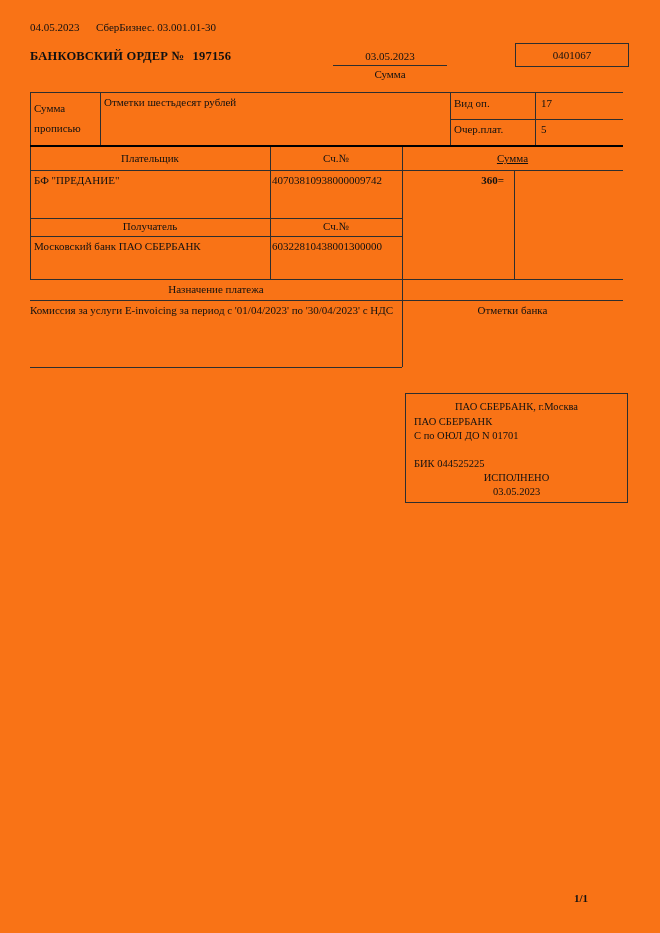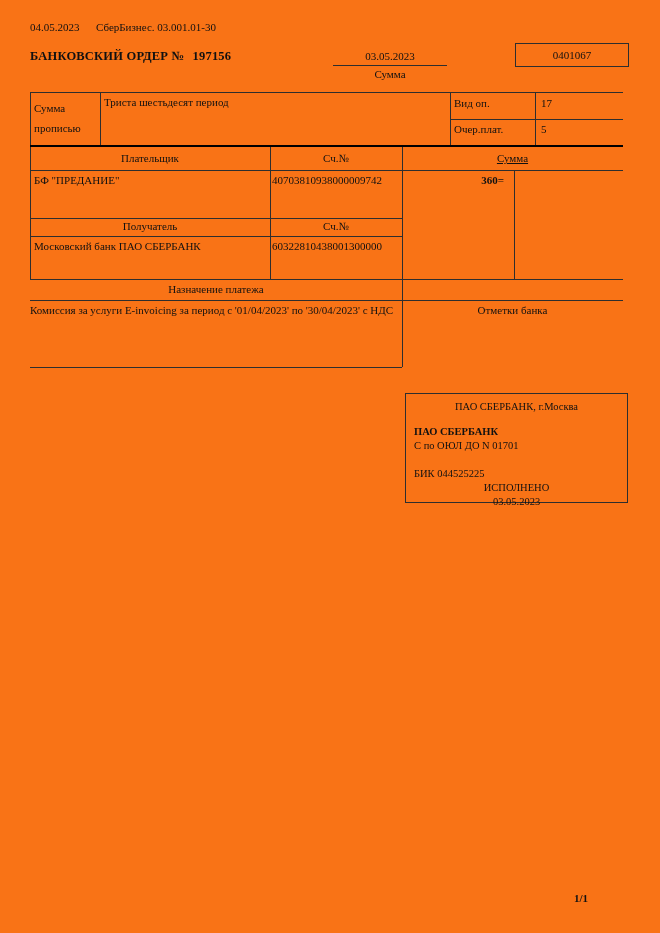--- a/index.html
+++ b/index.html
@@ -52,21 +52,21 @@
 
   <div class="hl" style="left:30px;top:92px;width:593px;"></div>
   <div class="vl" style="left:30px;top:92px;height:54px;"></div>
   <div class="vl" style="left:100px;top:92px;height:54px;"></div>
   <div class="vl" style="left:450px;top:92px;height:54px;"></div>
   <div class="vl" style="left:535px;top:92px;height:54px;"></div>
   <div class="hl" style="left:450px;top:119px;width:173px;"></div>
   <div class="hl thick" style="left:30px;top:145px;width:593px;"></div>
 
   <div class="abs wrap-narrow" style="left:34px;top:98px;">Сумма прописью</div>
-  <div class="abs" style="left:104px;top:96px;">Триста шестьдесят период</div>
+  <div class="abs" style="left:104px;top:96px;">Отметки шестьдесят рублей</div>
 
   <div class="abs" style="left:454px;top:97px;">Вид оп.</div>
   <div class="abs" style="left:541px;top:97px;">17</div>
   <div class="abs" style="left:454px;top:123px;">Очер.плат.</div>
   <div class="abs" style="left:541px;top:123px;">5</div>
 
   <div class="vl" style="left:30px;top:147px;height:132px;"></div>
   <div class="vl" style="left:270px;top:147px;height:132px;"></div>
   <div class="vl" style="left:402px;top:147px;height:132px;"></div>
   <div class="vl" style="left:514px;top:170px;height:109px;"></div>
@@ -95,21 +95,21 @@
   <div class="hl" style="left:30px;top:300px;width:593px;"></div>
   <div class="vl" style="left:402px;top:279px;height:88px;"></div>
 
   <div class="abs" style="left:30px;top:304px;width:370px;">Комиссия за услуги E-invoicing за период с '01/04/2023' по '30/04/2023' с НДС</div>
   <div class="abs center" style="left:402px;top:304px;width:221px;">Отметки банка</div>
 
   <div class="hl" style="left:30px;top:367px;width:372px;"></div>
 
   <div class="stamp">
     <div class="ln center" style="padding-top:6px;">ПАО СБЕРБАНК, г.Москва</div>
-    <div class="ln" style="margin-top:11px;font-weight:bold;">ПАО СБЕРБАНК</div>
+    <div class="ln" style="margin-top:1px;">ПАО СБЕРБАНК</div>
     <div class="ln">С по ОЮЛ ДО N 01701</div>
     <div class="ln" style="height:14px;"></div>
     <div class="ln">БИК 044525225</div>
     <div class="ln center">ИСПОЛНЕНО</div>
     <div class="ln center">03.05.2023</div>
   </div>
 
   <div class="abs right" style="left:540px;top:892px;width:48px;">1/1</div>
 
 </div>

